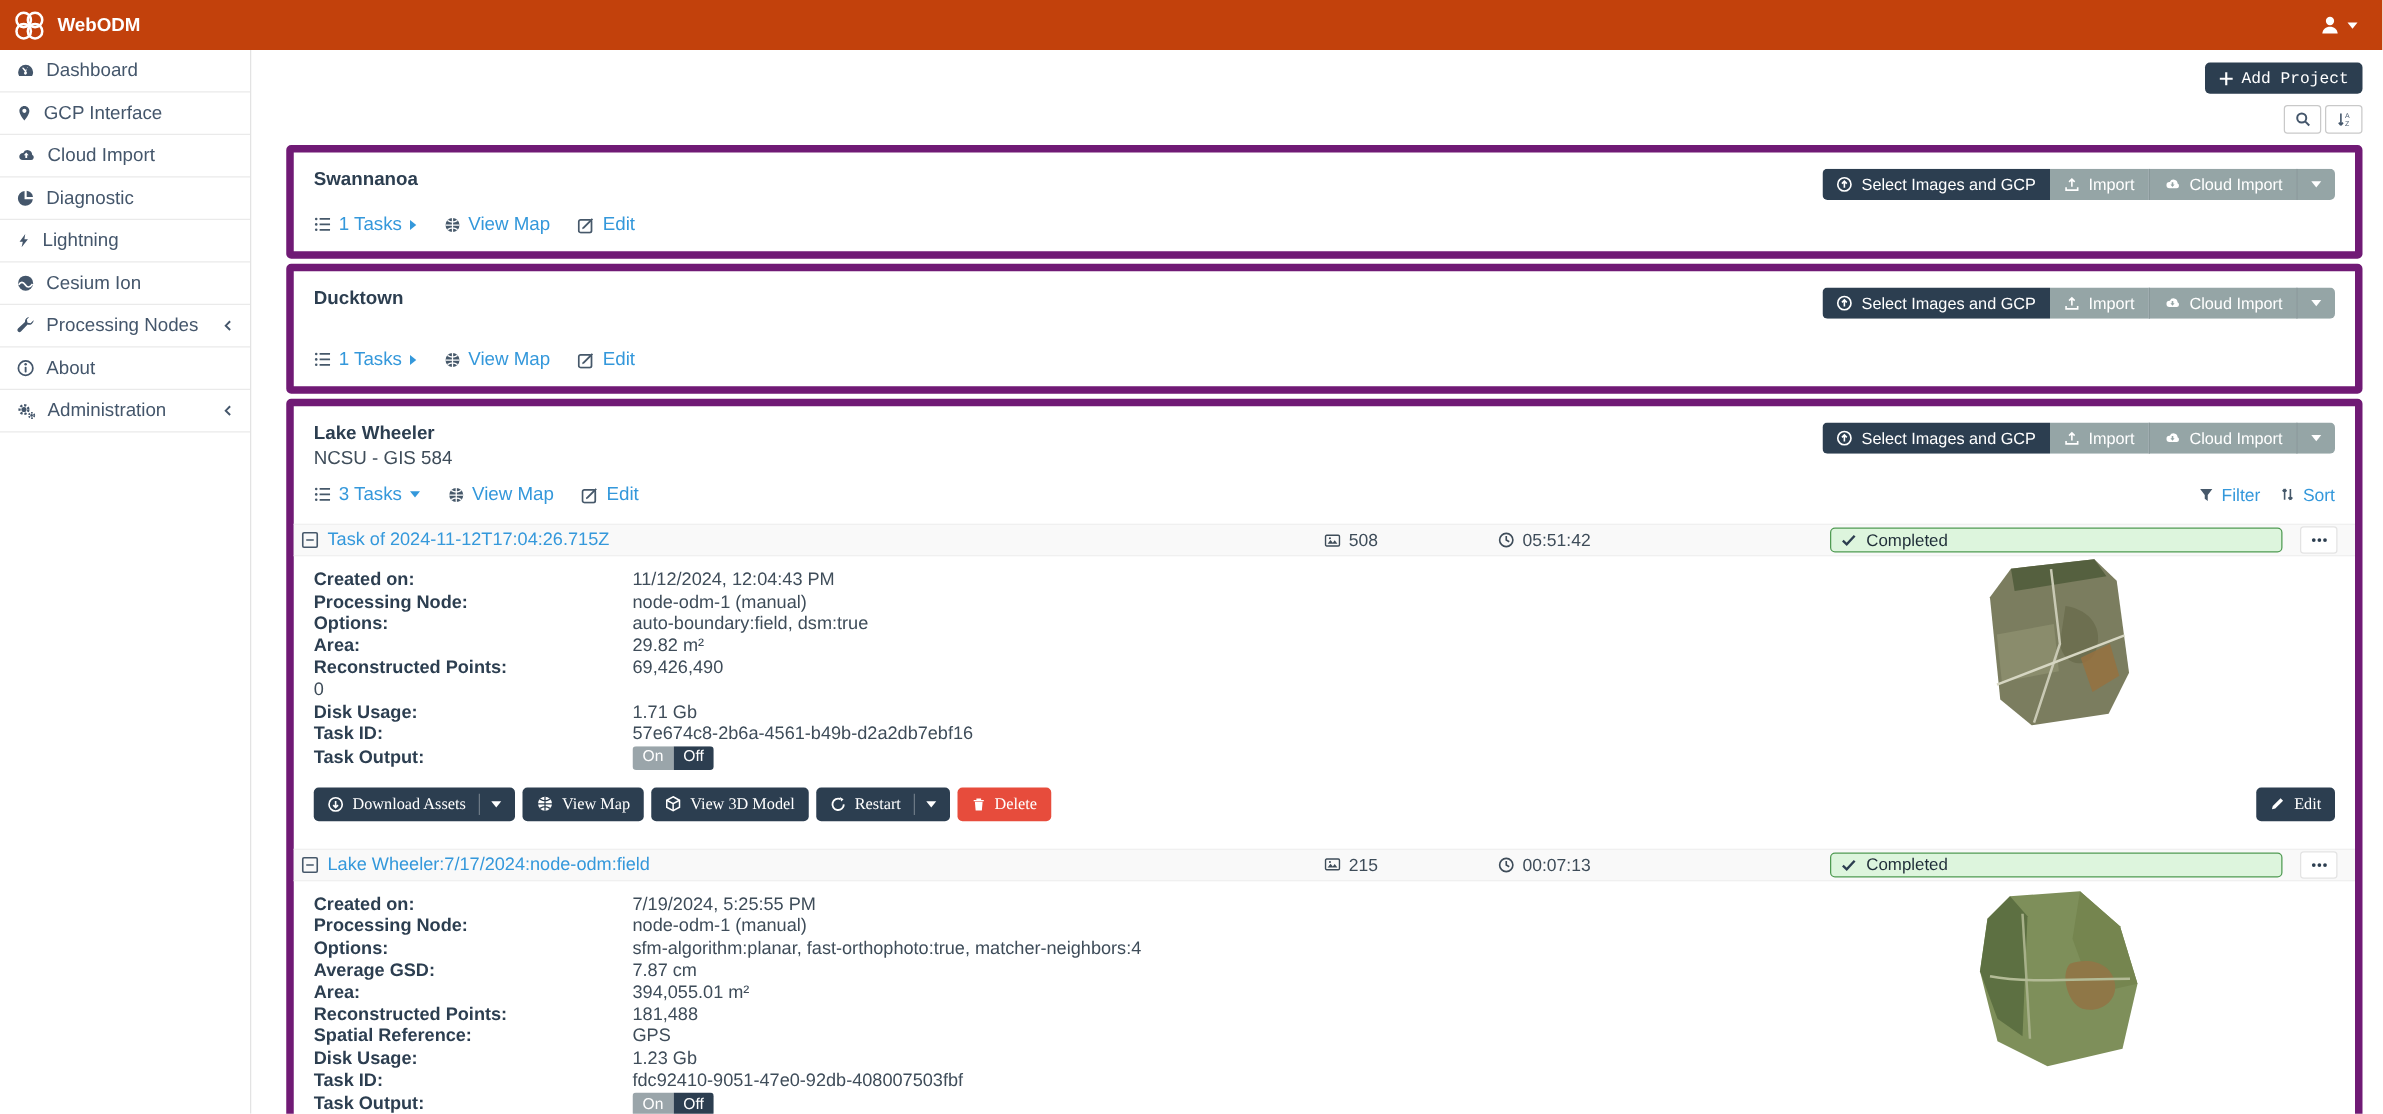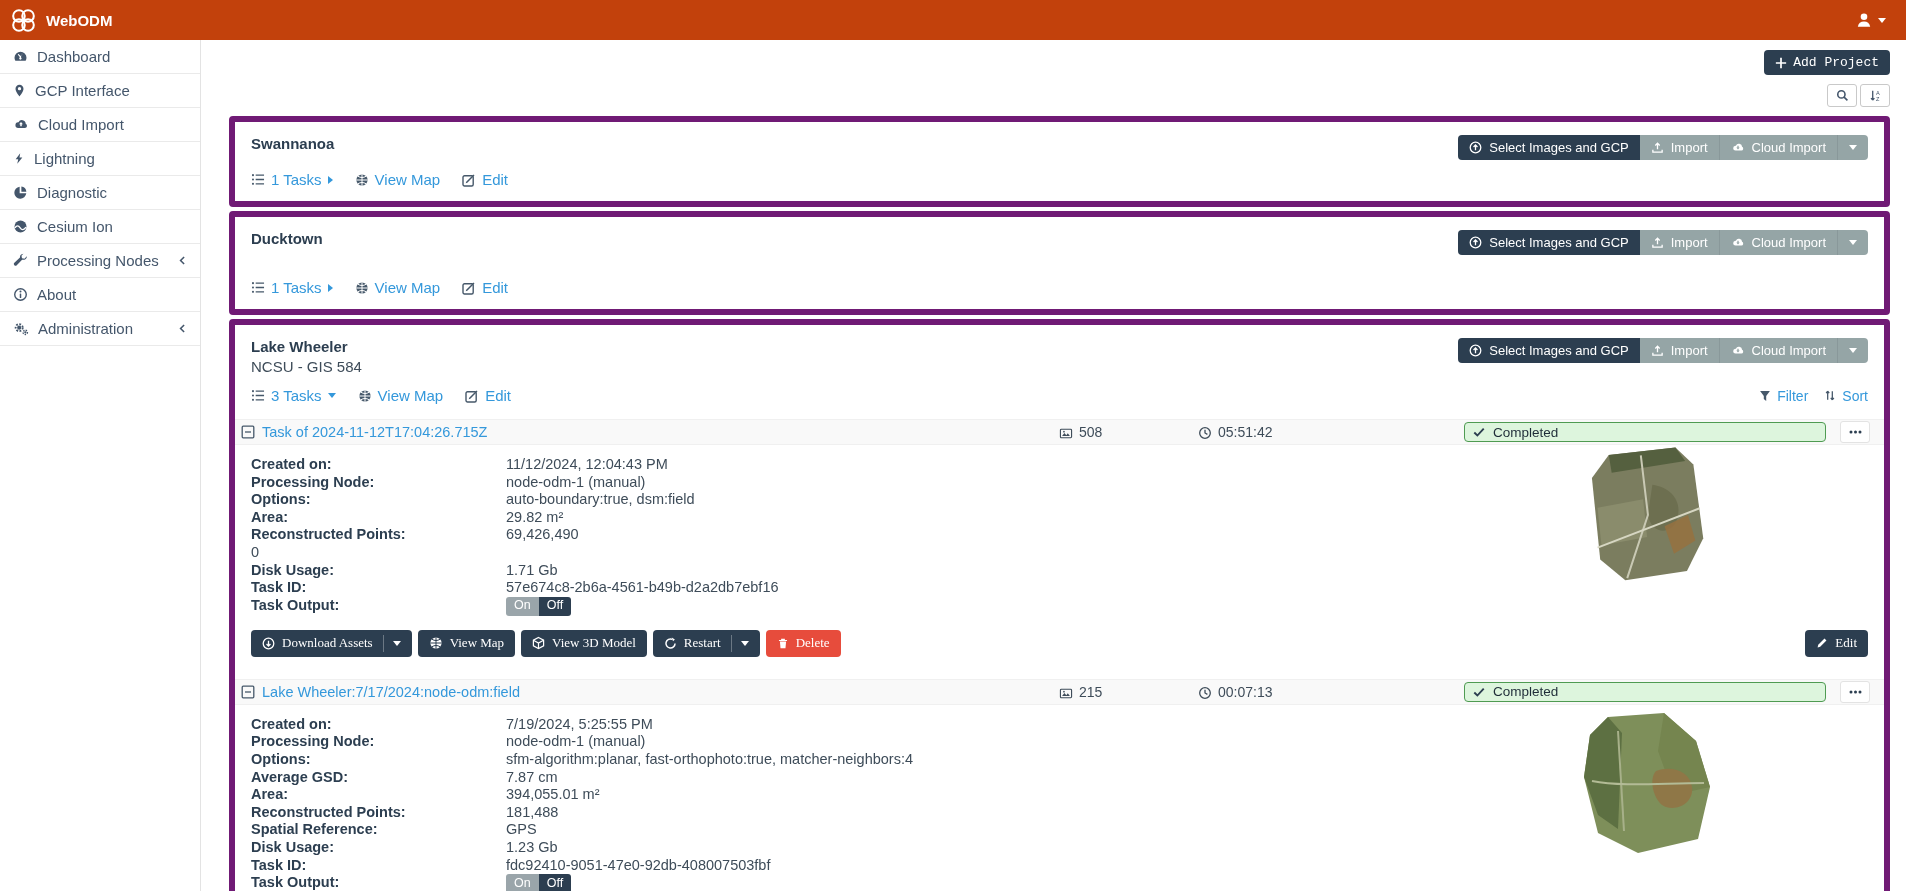--- a/index.html
+++ b/index.html
@@ -45,21 +45,21 @@
   .seg { display: flex; align-items: center; gap: 7px; padding: 0 11px; }
   .seg.dark { background: #2c3e50; }
   .seg.gray { background: #95a5a6; }
   .seg.gray + .seg.gray { border-left: 1px solid #89989a; }
 
   
   .tasks-wrap { margin-top: 15px; }
   .task + .task { margin-top: 22px; }
   .task-header { display: flex; align-items: center; background: #f9f9f9; border-top: 1px solid #f0f0f0; border-bottom: 1px solid #f0f0f0; height: 26px; margin: 0 -16px; padding: 0 14px 0 6px; font-size: 14.5px; }
   .task-name { color: #3498db; margin-left: 7px; text-decoration: none; cursor: pointer; }
-  .t-col { display: flex; align-items: flex-end; gap: 6px; color: #3e4c59; font-size: 14px; }
+  .t-col { display: flex; align-items: center; gap: 6px; color: #3e4c59; font-size: 14px; }
   .col-img { width: 139px; margin-left: auto; }
   .col-dur { width: 266px; }
   .badge { width: 362px; height: 20px; background: #ddf5dd; border: 1px solid #4f9b52; border-radius: 4px; display: flex; align-items: center; gap: 8px; padding: 0 8px; font-size: 13.5px; color: #1f2d38; }
   .badge .bicon { color: #2c3e50; }
   .btn-ellipsis { width: 30px; height: 22px; margin-left: 14px; background: #fff; border: 1px solid #e3e3e3; border-radius: 3px; color: #2c3e50; display: flex; align-items: center; justify-content: center; cursor: pointer; }
 
   .task-body { position: relative; padding-top: 11px; }
   .drow { font-size: 14.5px; line-height: 17.6px; }
   .dlabel { display: inline-block; width: 255px; font-weight: 700; color: #2c3e50; }
   .drow.plain .dlabel { font-weight: 400; color: #3e4c59; }
@@ -119,31 +119,31 @@
       <span>GCP Interface</span>
     </div>
     <div class="side-item">
       <svg class="ic" width="16" height="15" viewBox="0 0 14 14">
           <path d="M11.4 6.3A3.5 3.5 0 0 0 4.7 5 2.7 2.7 0 0 0 1.8 7.7 2.6 2.6 0 0 0 4.4 10.3h6.3a2.1 2.1 0 0 0 .7-4z"></path>
           <path d="M7 4.6 5.2 6.7h1.1v2h1.4v-2h1.1z" fill="#fff"></path>
         </svg>
       <span>Cloud Import</span>
     </div>
     <div class="side-item">
-      <svg class="ic" width="12" height="15" viewBox="0 0 14 14">
-          <path d="M8.4.8 3.1 8h3L5 13.2l5.9-7.4H7.6z"></path>
-        </svg>
-      <span>Lightning</span>
-    </div>
-    <div class="side-item">
       <svg class="ic" width="15" height="15" viewBox="0 0 14 14">
           <path d="M6.2 1.6a5.6 5.6 0 1 0 6.2 6.2H6.2z"></path>
           <path d="M7.8 1.5v4.7h4.7a5.6 5.6 0 0 0-4.7-4.7z"></path>
         </svg>
       <span>Diagnostic</span>
+    </div>
+    <div class="side-item">
+      <svg class="ic" width="12" height="15" viewBox="0 0 14 14">
+          <path d="M8.4.8 3.1 8h3L5 13.2l5.9-7.4H7.6z"></path>
+        </svg>
+      <span>Lightning</span>
     </div>
     <div class="side-item">
       <svg width="15" height="15" viewBox="0 0 14 14">
           <circle cx="7" cy="7" r="5.6" fill="currentColor"></circle>
           <path d="M1.8 8.2c1.6-2.4 3.3-2.4 4.9 0s3.3 2.3 5.5-.6" stroke="#fff" stroke-width="1.3" fill="none"></path>
         </svg>
       <span>Cesium Ion</span>
     </div>
     <div class="side-item">
       <svg class="ic" width="15" height="15" viewBox="0 0 14 14">
@@ -433,21 +433,21 @@
                     <circle cx="2" cy="2" r="1.5" fill="currentColor"></circle>
                     <circle cx="6.5" cy="2" r="1.5" fill="currentColor"></circle>
                     <circle cx="11" cy="2" r="1.5" fill="currentColor"></circle>
                   </svg>
               </button>
             </div>
             <div class="task-body">
               <div>
                 <div class="drow"><span class="dlabel">Created on:</span><span class="dvalue">11/12/2024, 12:04:43 PM</span></div>
                 <div class="drow"><span class="dlabel">Processing Node:</span><span class="dvalue">node-odm-1 (manual)</span></div>
-                <div class="drow"><span class="dlabel">Options:</span><span class="dvalue">auto-boundary:true, dsm:field</span></div>
+                <div class="drow"><span class="dlabel">Options:</span><span class="dvalue">auto-boundary:field, dsm:true</span></div>
                 <div class="drow"><span class="dlabel">Area:</span><span class="dvalue">29.82 m²</span></div>
                 <div class="drow"><span class="dlabel">Reconstructed Points:</span><span class="dvalue">69,426,490</span></div>
                 <div class="drow plain"><span class="dlabel">0</span><span class="dvalue"></span></div>
                 <div class="drow"><span class="dlabel">Disk Usage:</span><span class="dvalue">1.71 Gb</span></div>
                 <div class="drow"><span class="dlabel">Task ID:</span><span class="dvalue">57e674c8-2b6a-4561-b49b-d2a2db7ebf16</span></div>
                 <div class="drow"><span class="dlabel">Task Output:</span><span class="toggle">
                       <span class="t-on">On</span>
                       <span class="t-off">Off</span>
                     </span></div>
               </div>

